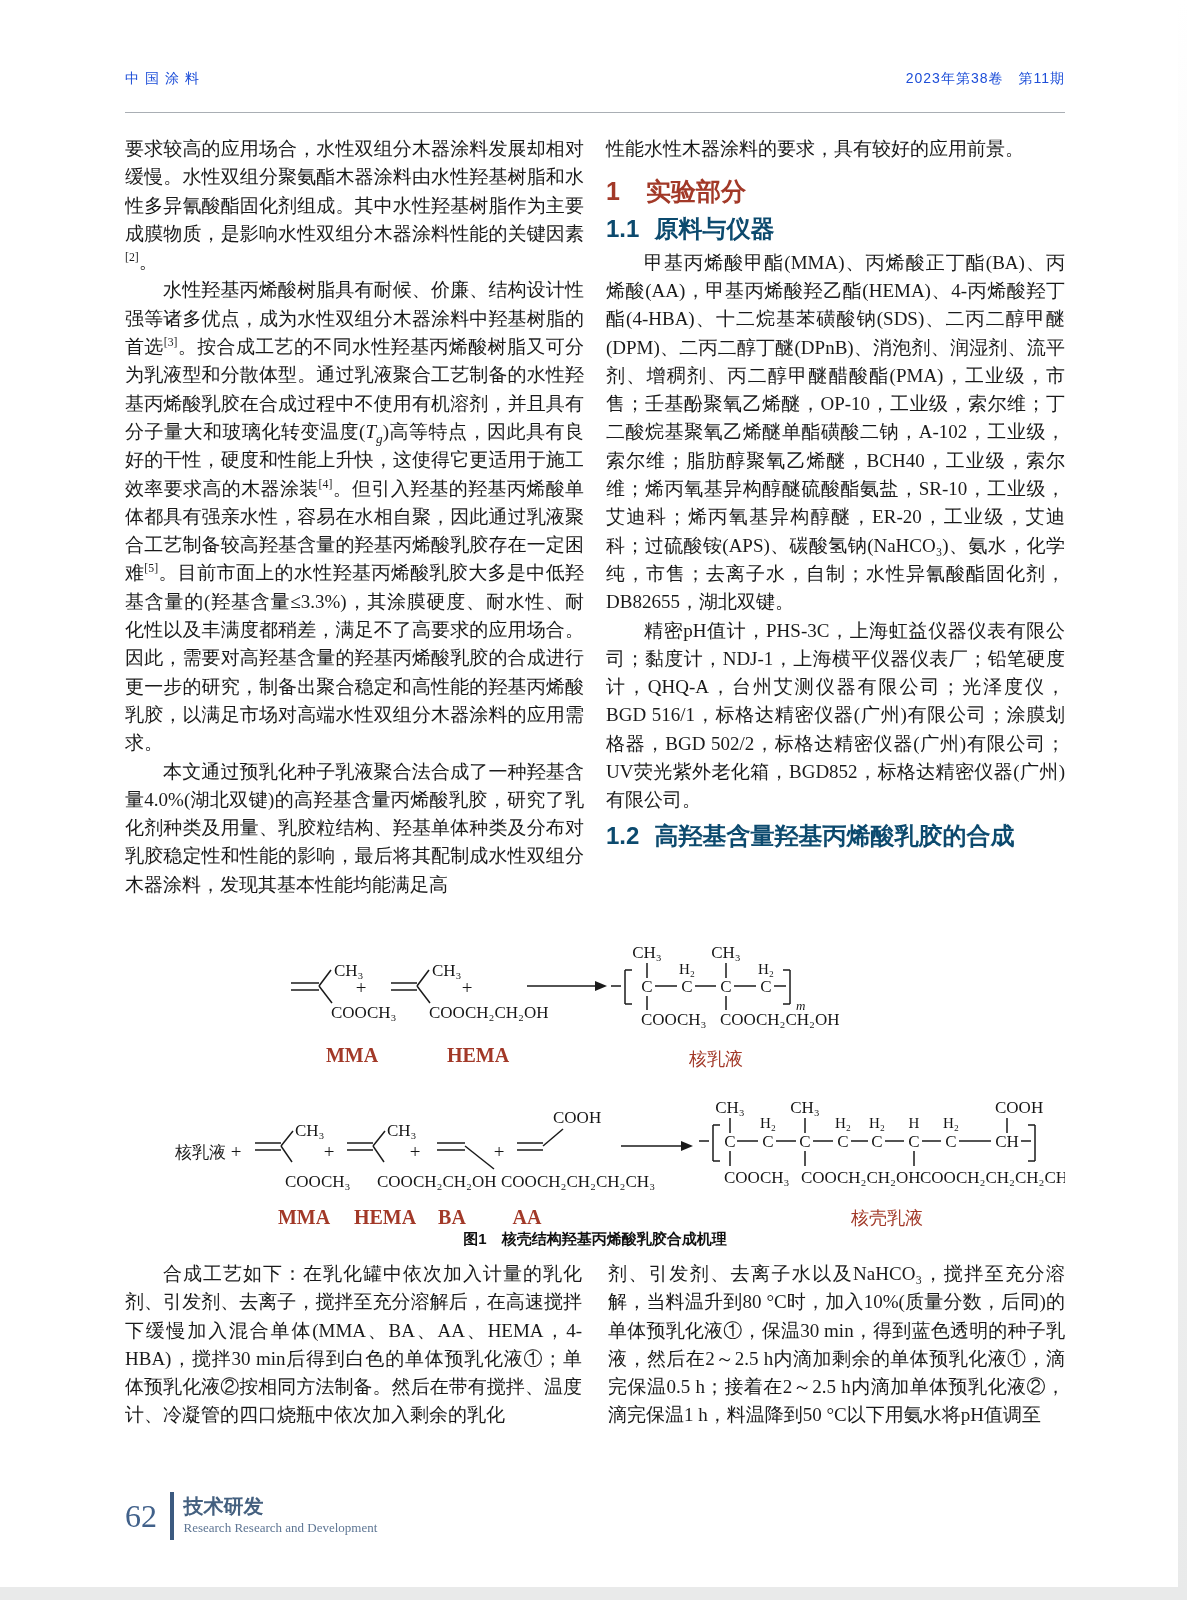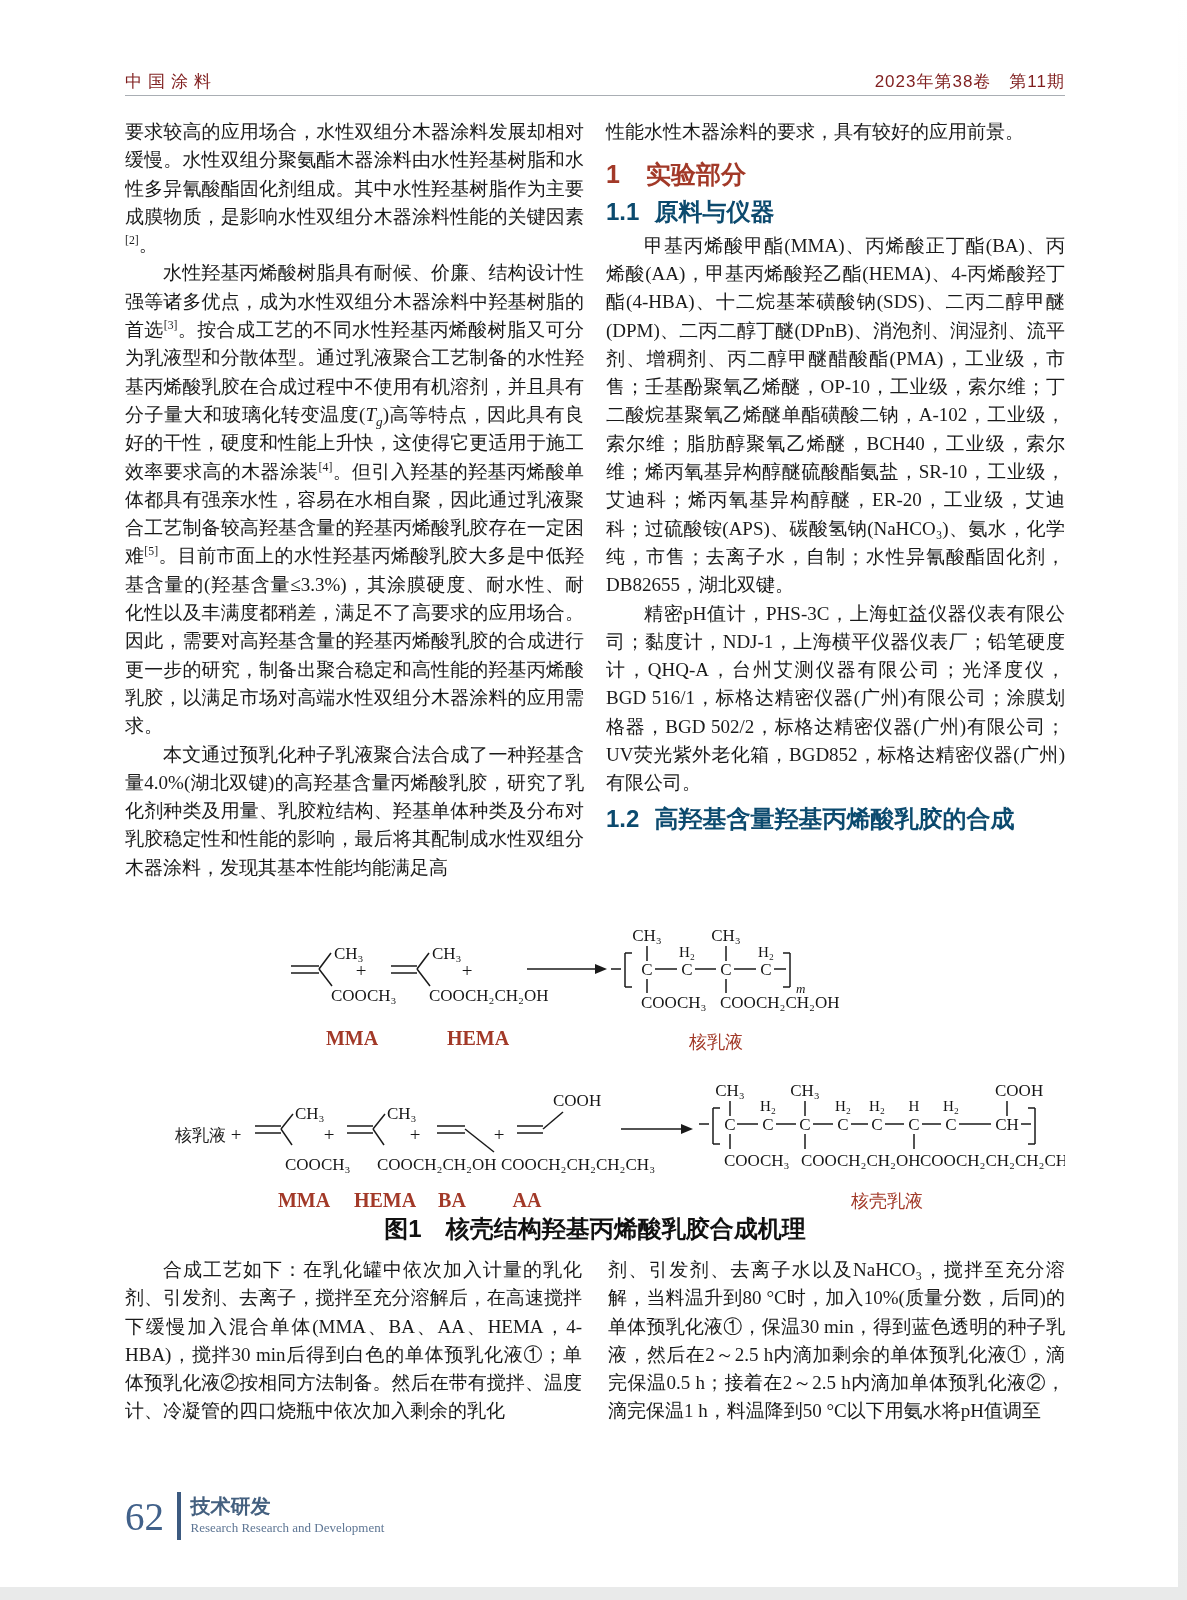--- a/index.html
+++ b/index.html
@@ -1,22 +1,22 @@
 <!DOCTYPE html>
 <html><head>
 <meta charset="utf-8">
 <style>
   html,body{margin:0;padding:0;}
   body{width:1187px;height:1600px;background:#ffffff;position:relative;overflow:hidden;
        font-family:"Liberation Serif","DejaVu Serif",serif;color:#1a1a1a;}
   .page{position:absolute;inset:0;padding:70px 122px 0 125px;box-sizing:border-box;}
   
   .hdr{display:flex;justify-content:space-between;align-items:flex-end;
-       border-bottom:1.5px solid #a9aeb4;padding-bottom:2px;
-       font-family:"Liberation Sans","DejaVu Sans",sans-serif;font-size:17px;color:#7f1d1d;}
+       border-bottom:1.5px solid #a9aeb4;padding-bottom:24px;
+       font-family:"Liberation Sans","DejaVu Sans",sans-serif;font-size:14px;color:#1d4ed8;}
   .hdr .journal{letter-spacing:6px;}
   .hdr .issue{letter-spacing:1px;}
   
   .main{margin-top:22px;height:772px;overflow:hidden;display:grid;
         grid-template-columns:1fr 1fr;column-gap:22px;
         font-size:19px;line-height:28.3px;text-align:justify;}
   p{margin:0;}
   .ind{text-indent:2em;}
   .h1{display:flex;gap:26px;align-items:baseline;color:#a23928;
       font-family:"Liberation Sans","DejaVu Sans",sans-serif;font-weight:bold;
@@ -32,28 +32,28 @@
   .figure svg{display:block;}
   .figure text{font-family:"Liberation Serif","DejaVu Serif",serif;font-size:17px;fill:#161616;}
   .figure line{stroke:#1a1a1a;stroke-width:1.5;}
   .figure .f15{font-size:15px;}
   .figure .lab{font-size:20px;font-weight:bold;fill:#a23928;}
   .figure .zhred{font-size:18px;fill:#a23928;}
   .figure .zhblk{font-size:17px;fill:#1a1a1a;}
   .figure .plus{font-size:19px;}
   .figure .rep{font-style:italic;font-size:13px;}
   .cap-zh{text-align:center;font-family:"Liberation Sans","DejaVu Sans",sans-serif;
-          font-weight:bold;font-size:24px;margin-top:2px;color:#111;}
+          font-weight:bold;font-size:15px;margin-top:2px;color:#111;}
   .cap-en{text-align:center;font-weight:bold;font-size:17.5px;margin-top:5px;color:#111;}
   
   .bottom{margin-top:11px;display:grid;grid-template-columns:1fr 1fr;column-gap:26px;
           font-size:19px;line-height:28.3px;text-align:justify;}
   
   .ftr{position:absolute;left:125px;top:1492px;display:flex;align-items:center;}
-  .ftr .num{font-size:39px;color:#41618a;margin-right:13px;}
+  .ftr .num{font-size:32px;color:#41618a;margin-right:13px;}
   .ftr .bar{width:3.5px;height:48px;background:#3c5a80;margin-right:10px;}
   .ftr .stack{display:flex;flex-direction:column;justify-content:center;}
   .ftr .zh{font-family:"Liberation Sans","DejaVu Sans",sans-serif;font-weight:bold;
            font-size:20px;color:#44607f;line-height:1.2;}
   .ftr .en{font-size:13px;color:#5e7694;line-height:1.5;}
   
   .edge-right{position:absolute;top:0;right:0;width:9px;height:100%;
               background:linear-gradient(to bottom,#ffffff 0%,#f4f4f4 35%,#e9eaea 100%);}
   .edge-bottom{position:absolute;left:0;bottom:0;width:100%;height:13px;background:#e9eaea;}
 </style>

